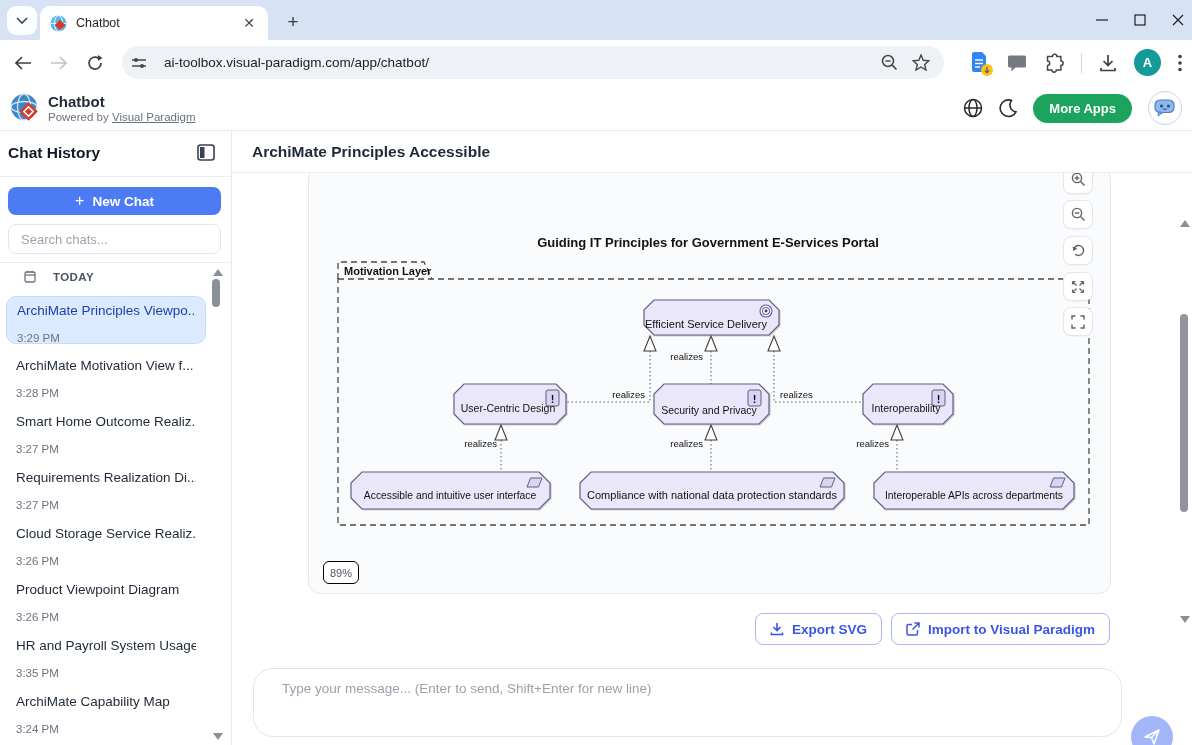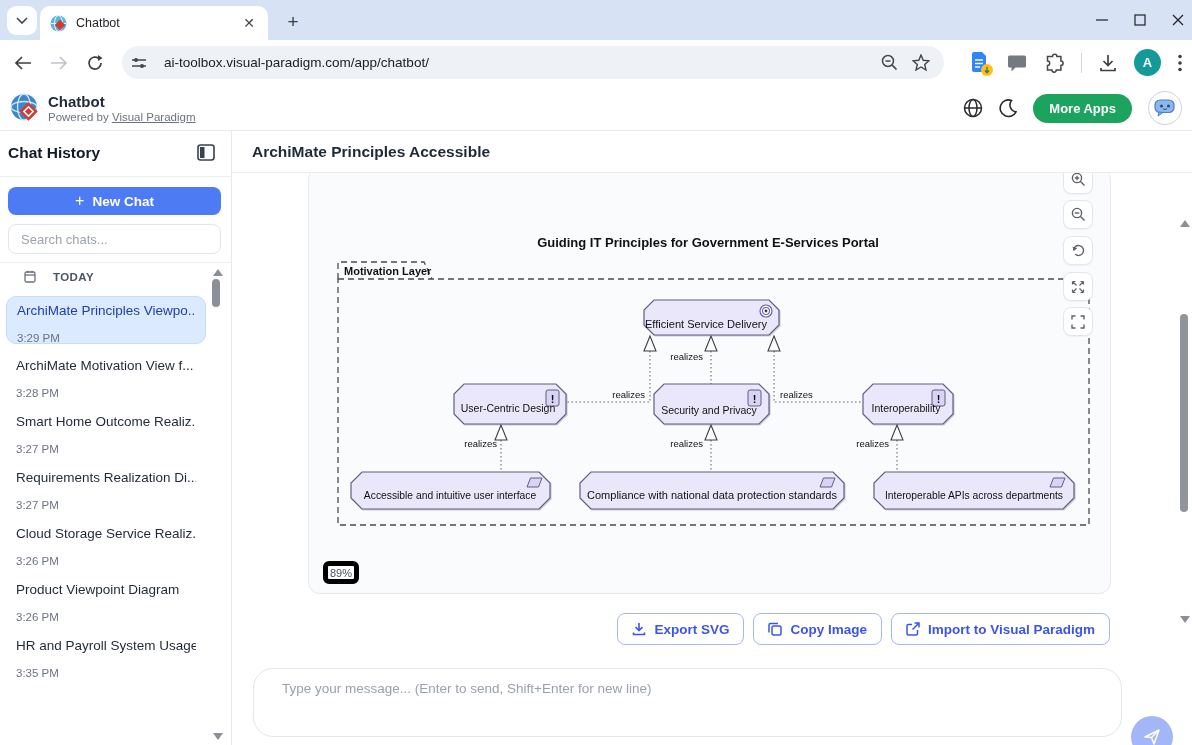--- a/index.html
+++ b/index.html
@@ -53,21 +53,21 @@
   .sb-scroll-up, .sb-scroll-down { position:absolute; left:213px; width:0; height:0; border-left:5px solid transparent; border-right:5px solid transparent; }
   .sb-scroll-up { top:138px; border-bottom:7px solid #8a8f98; }
   .sb-scroll-down { top:602px; border-top:7px solid #8a8f98; }
   .sb-thumb { position:absolute; left:212px; top:148px; width:8px; height:28px; background:#8a8f98; border-radius:4px; }
   
   .main { position:absolute; left:232px; top:131px; width:960px; height:614px; background:#fff; }
   .page-head { position:absolute; left:0; top:0; width:100%; height:42px; border-bottom:1px solid #eceef2; }
   .page-title { position:absolute; left:20px; top:12px; font-size:15.5px; font-weight:bold; color:#1f2937; }
   .scroll-region { position:absolute; left:0; top:42px; width:100%; height:483px; overflow:hidden; }
   .diagram-card { position:absolute; left:76px; top:-6px; width:803px; height:427px; background:#fafbfd; border:1px solid #e6e8ee; border-radius:12px; }
-  .zoom-badge { position:absolute; left:91px; top:388px; width:36px; height:23px; background:#fff; border:5px solid #000000; border-radius:6px; font-size:11px; color:#4b5563; display:flex; align-items:center; justify-content:center; }
+  .zoom-badge { position:absolute; left:91px; top:388px; width:36px; height:23px; background:#fff; border:1px solid #000000; border-radius:6px; font-size:11px; color:#4b5563; display:flex; align-items:center; justify-content:center; }
   .dg-controls { position:absolute; left:831px; width:30px; }
   .dg-btn { position:absolute; left:0; width:30px; height:29px; background:#fff; border:1px solid #e3e6ec; border-radius:8px; display:flex; align-items:center; justify-content:center; color:#5f6368; box-shadow:0 1px 1px rgba(0,0,0,.04); }
   .actions { position:absolute; top:440px; right:82px; display:flex; gap:9px; }
   .act-btn { height:32px; padding:0 14px; background:#fff; border:1px solid #a9b6f5; border-radius:8px; color:#3c55e6; font-size:13.5px; font-weight:bold; display:flex; align-items:center; gap:8px; }
   .composer { position:absolute; left:0; top:525px; width:100%; height:89px; background:#fff; }
   .msg-input { position:absolute; left:21px; top:12px; width:869px; height:69px; border:1px solid #e3e6ea; border-radius:20px; font-size:13.5px; color:#374151; padding:12px 28px; resize:none; outline:none; font-family:"Liberation Sans",sans-serif; }
   .msg-input::placeholder { color:#9aa1ac; }
   .send-btn { position:absolute; left:899px; top:60px; width:42px; height:42px; border-radius:50%; background:#a3b6f8; border:none; display:flex; align-items:center; justify-content:center; }
   .main-thumb { position:absolute; left:948px; top:141px; width:8px; height:198px; background:#90959c; border-radius:4px; }
   .m-up, .m-down { position:absolute; left:948px; width:0; height:0; border-left:5px solid transparent; border-right:5px solid transparent; }
@@ -267,20 +267,24 @@
         <div class="tm">3:26 PM</div>
     </div>
     <div class="chat-item" style="top:445px">
       <div class="t">Product Viewpoint Diagram</div>
         <div class="tm">3:26 PM</div>
     </div>
     <div class="chat-item" style="top:501px">
       <div class="t">HR and Payroll System Usage</div>
         <div class="tm">3:35 PM</div>
     </div>
+    <div class="chat-item" style="top:557px">
+      <div class="t">ArchiMate Capability Map</div>
+        <div class="tm">3:24 PM</div>
+    </div>
 
     <div class="sb-scroll-up"></div>
     <div class="sb-thumb"></div>
     <div class="sb-scroll-down"></div>
   </div>
 
   <div class="main">
     <div class="page-head">
       <div class="page-title">ArchiMate Principles Accessible</div>
     </div>
@@ -398,27 +402,20 @@
       <div class="actions">
         <button class="act-btn">
           <svg width="14" height="14" viewBox="0 0 14 14">
               <path d="M7 1 V8 M3.5 5 L7 8.5 L10.5 5" stroke="#3c55e6" stroke-width="1.6" fill="none"></path>
               <path d="M1.5 10.5 v2 h11 v-2" stroke="#3c55e6" stroke-width="1.6" fill="none"></path>
             </svg>
           <span>Export SVG</span>
         </button>
         <button class="act-btn">
           <svg width="14" height="14" viewBox="0 0 14 14">
-              <rect x="4" y="4" width="9" height="9" rx="1.5" fill="none" stroke="#3c55e6" stroke-width="1.5"></rect>
-              <path d="M10 1.5 H2.5 A1.5 1.5 0 0 0 1 3 V10.5" fill="none" stroke="#3c55e6" stroke-width="1.5"></path>
-            </svg>
-          <span>Copy Image</span>
-        </button>
-        <button class="act-btn">
-          <svg width="14" height="14" viewBox="0 0 14 14">
               <path d="M6 2.5 H2.5 A1.5 1.5 0 0 0 1 4 v7.5 A1.5 1.5 0 0 0 2.5 13 H10 a1.5 1.5 0 0 0 1.5-1.5 V8" fill="none" stroke="#3c55e6" stroke-width="1.5"></path>
               <path d="M8.5 1 H13 V5.5 M13 1 L6.5 7.5" stroke="#3c55e6" stroke-width="1.5" fill="none"></path>
             </svg>
           <span>Import to Visual Paradigm</span>
         </button>
       </div>
 
       <div class="m-up"></div>
       <div class="main-thumb"></div>
       <div class="m-down"></div>

